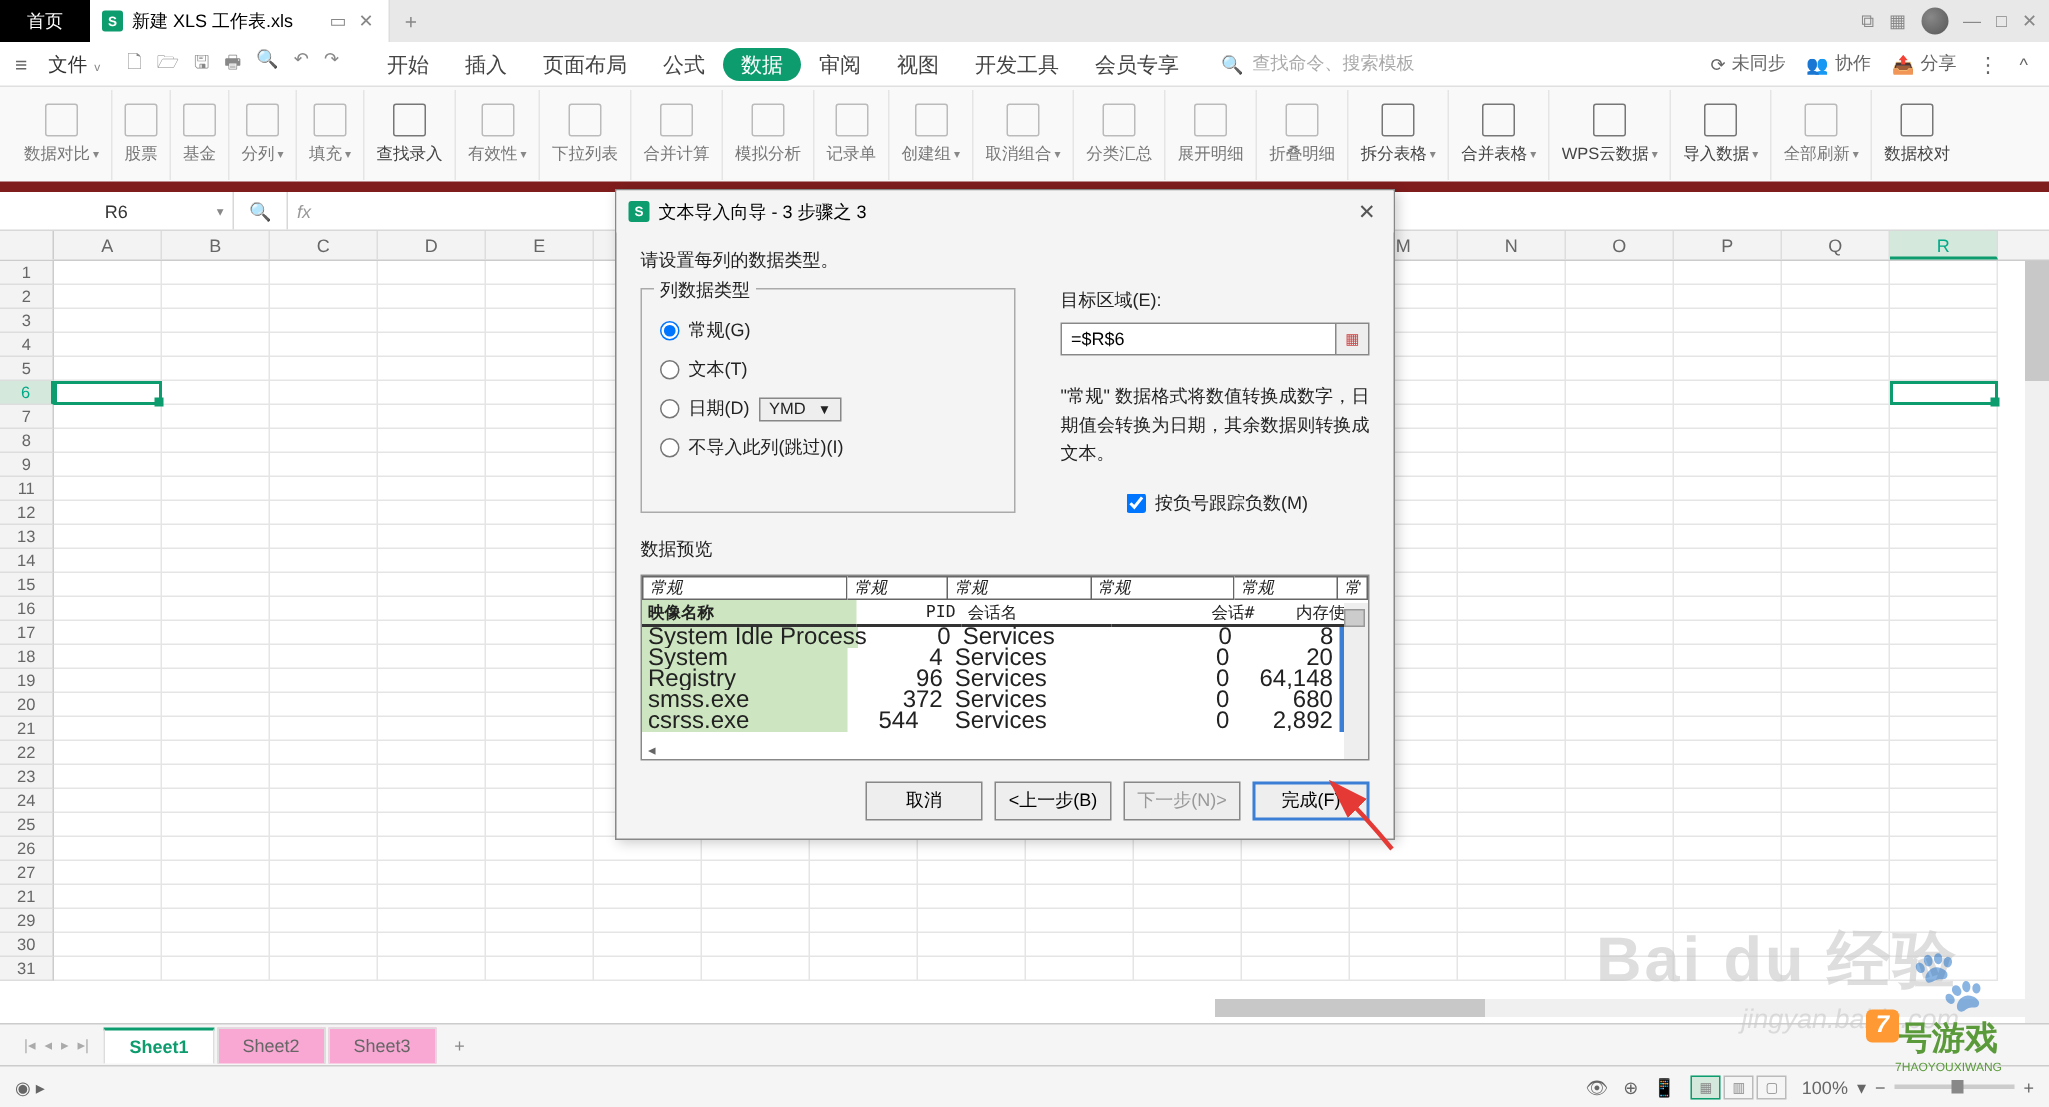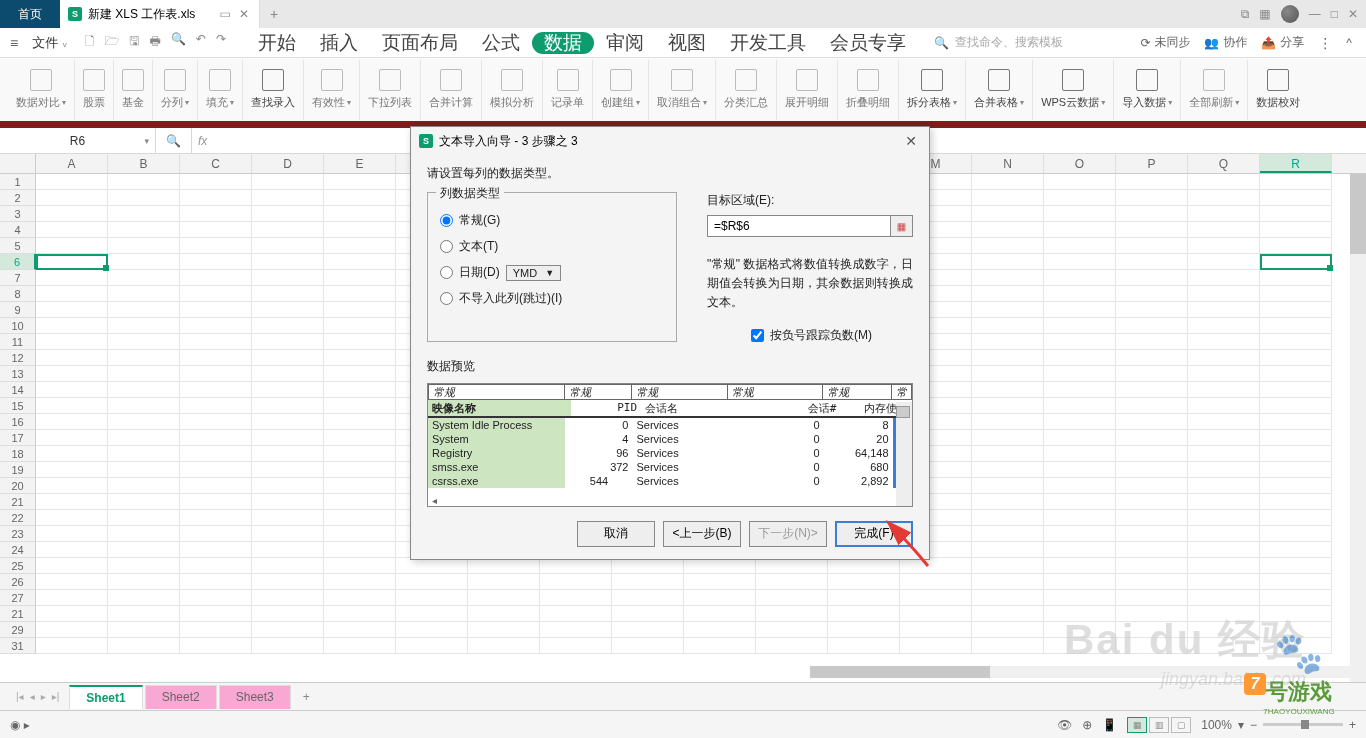--- a/index.html
+++ b/index.html
@@ -1,36 +1,36 @@
 <!DOCTYPE html>
 <html><head>
 <meta charset="utf-8">
 <style>
 * { margin:0; padding:0; box-sizing:border-box; font-family:"Microsoft YaHei",Arial,sans-serif; }
 body { background:#fff; width:1366px; height:738px; overflow:hidden; position:relative; font-size:12px; }
 
 
 .titlebar { height:28px; background:#e8e8e8; display:flex; align-items:center; }
-.home-tab { background:#0c4a6e; color:#fff; padding:0 18px; height:28px; line-height:28px; font-size:12px; }
+.home-tab { background:#000000; color:#fff; padding:0 18px; height:28px; line-height:28px; font-size:12px; }
 .file-tab { background:#fff; height:28px; display:flex; align-items:center; padding:0 10px 0 8px; gap:6px; border-right:1px solid #ddd; min-width:200px; }
 .file-tab .doc-icon { width:14px; height:14px; background:#0d9c6e; border-radius:2px; color:#fff; display:flex; align-items:center; justify-content:center; font-size:9px; font-weight:bold; }
 .tab-controls { margin-left:auto; display:flex; gap:8px; color:#888; padding-left:10px; }
 .add-tab { width:28px; text-align:center; color:#888; font-size:14px; }
 .titlebar-right { margin-left:auto; display:flex; align-items:center; gap:10px; padding-right:8px; color:#888; }
 .win-btns { display:flex; gap:10px; }
 .avatar-circle { width:18px; height:18px; border-radius:50%; background:radial-gradient(circle at 35% 35%,#888,#555); }
 
 
 .menubar { height:30px; border-bottom:1px solid #e0e0e0; display:flex; align-items:center; padding-left:10px; gap:4px; }
 .hamburger { font-size:14px; color:#666; margin-right:4px; }
 .file-menu { font-size:13px; color:#333; padding:0 6px; }
 .qat-icons { display:flex; gap:10px; color:#888; padding:0 8px; }
 .qat-icons span { cursor:pointer; }
 .tabs { display:flex; gap:0; margin-left:8px; }
-.tab { padding:0 12px; font-size:19px; color:#444; height:30px; line-height:30px; cursor:pointer; }
+.tab { padding:0 12px; font-size:14px; color:#444; height:30px; line-height:30px; cursor:pointer; }
 .tab.active { background:#0d9c6e; color:#fff; border-radius:12px; height:22px; line-height:22px; margin-top:4px; }
 .search-area { margin-left:12px; display:flex; align-items:center; gap:6px; color:#aaa; font-size:12px; position:relative; }
 .search-icon { color:#aaa; }
 .menubar-right { margin-left:auto; display:flex; align-items:center; gap:14px; padding-right:14px; color:#666; font-size:12px; }
 .menubar-right .item { display:flex; align-items:center; gap:4px; cursor:pointer; }
 .vdots { font-size:14px; }
 .caret { font-size:8px; color:#888; margin-left:1px; }
 
 
 .ribbon { height:70px; border-bottom:7px solid #7f1d1d; display:flex; align-items:center; padding:0 8px; gap:0; background:#f9f9f9; }
@@ -104,21 +104,21 @@
 .help-text { margin-top:18px; font-size:12px; line-height:1.6; color:#222; text-align:justify; }
 .check-row { margin-top:14px; display:flex; align-items:center; gap:6px; justify-content:flex-start; padding-left:44px; }
 .preview-section { margin-top:14px; }
 .preview-label { margin-bottom:8px; }
 .preview-box { border:1px solid #888; background:#fff; height:124px; overflow:hidden; position:relative; }
 .pv-heads { display:flex; font-size:11px; height:16px;font-style:italic; }
 .pv-heads div { border:1px solid #666; border-left:none; padding:0 4px; line-height:14px; background:#fff; }
 .pv-heads div:first-child { border-left:1px solid #666; }
 .pv-colheads { display:flex; font-size:11px; height:18px; }
 .pv-colheads div { border-bottom:2px solid #333; padding:1px 4px; font-family:SimSun,monospace; }
-.pv-rows { font-family:"Courier New",monospace; font-size:11px; }
+.pv-rows { font-family:"Courier New",monospace; font-size:16px; }
 .pv-row { display:flex; height:14px; line-height:14px; }
 .pv-row div { padding:0 4px; white-space:pre; }
 .pv-scroll-h { position:absolute; left:4px; bottom:0; font-size:10px; color:#666; }
 .pv-scroll-v { position:absolute; right:0; top:18px; bottom:0; width:16px; background:#eee; }
 .pv-scroll-v .thumb { width:14px; height:12px; background:#ccc; border:1px solid #999; margin-top:4px; }
 .pv-hilite-first { background:#cde5c0; }
 .pv-hilite-last { background:#3a7fd5; }
 .dlg-btns { display:flex; justify-content:flex-end; gap:8px; margin-top:14px; }
 .dlg-btn { min-width:78px; height:26px; border:1px solid #888; background:#eee; font-size:12px; cursor:pointer; }
 .dlg-btn:disabled { color:#999; }
@@ -507,41 +507,20 @@
         <div class="cell"></div>
         <div class="cell"></div>
         <div class="cell"></div>
         <div class="cell"></div>
         <div class="cell"></div>
         <div class="cell"></div>
         <div class="cell"></div>
         <div class="cell"></div>
       </div>
       <div class="row">
-        <div class="rowhead">10</div>
-        <div class="cell"></div>
-        <div class="cell"></div>
-        <div class="cell"></div>
-        <div class="cell"></div>
-        <div class="cell"></div>
-        <div class="cell"></div>
-        <div class="cell"></div>
-        <div class="cell"></div>
-        <div class="cell"></div>
-        <div class="cell"></div>
-        <div class="cell"></div>
-        <div class="cell"></div>
-        <div class="cell"></div>
-        <div class="cell"></div>
-        <div class="cell"></div>
-        <div class="cell"></div>
-        <div class="cell"></div>
-        <div class="cell"></div>
-      </div>
-      <div class="row">
         <div class="rowhead">11</div>
         <div class="cell"></div>
         <div class="cell"></div>
         <div class="cell"></div>
         <div class="cell"></div>
         <div class="cell"></div>
         <div class="cell"></div>
         <div class="cell"></div>
         <div class="cell"></div>
         <div class="cell"></div>
@@ -907,20 +886,41 @@
         <div class="cell"></div>
         <div class="cell"></div>
         <div class="cell"></div>
         <div class="cell"></div>
         <div class="cell"></div>
         <div class="cell"></div>
         <div class="cell"></div>
       </div>
       <div class="row">
         <div class="rowhead">29</div>
+        <div class="cell"></div>
+        <div class="cell"></div>
+        <div class="cell"></div>
+        <div class="cell"></div>
+        <div class="cell"></div>
+        <div class="cell"></div>
+        <div class="cell"></div>
+        <div class="cell"></div>
+        <div class="cell"></div>
+        <div class="cell"></div>
+        <div class="cell"></div>
+        <div class="cell"></div>
+        <div class="cell"></div>
+        <div class="cell"></div>
+        <div class="cell"></div>
+        <div class="cell"></div>
+        <div class="cell"></div>
+        <div class="cell"></div>
+      </div>
+      <div class="row">
+        <div class="rowhead">30</div>
         <div class="cell"></div>
         <div class="cell"></div>
         <div class="cell"></div>
         <div class="cell"></div>
         <div class="cell"></div>
         <div class="cell"></div>
         <div class="cell"></div>
         <div class="cell"></div>
         <div class="cell"></div>
         <div class="cell"></div>

